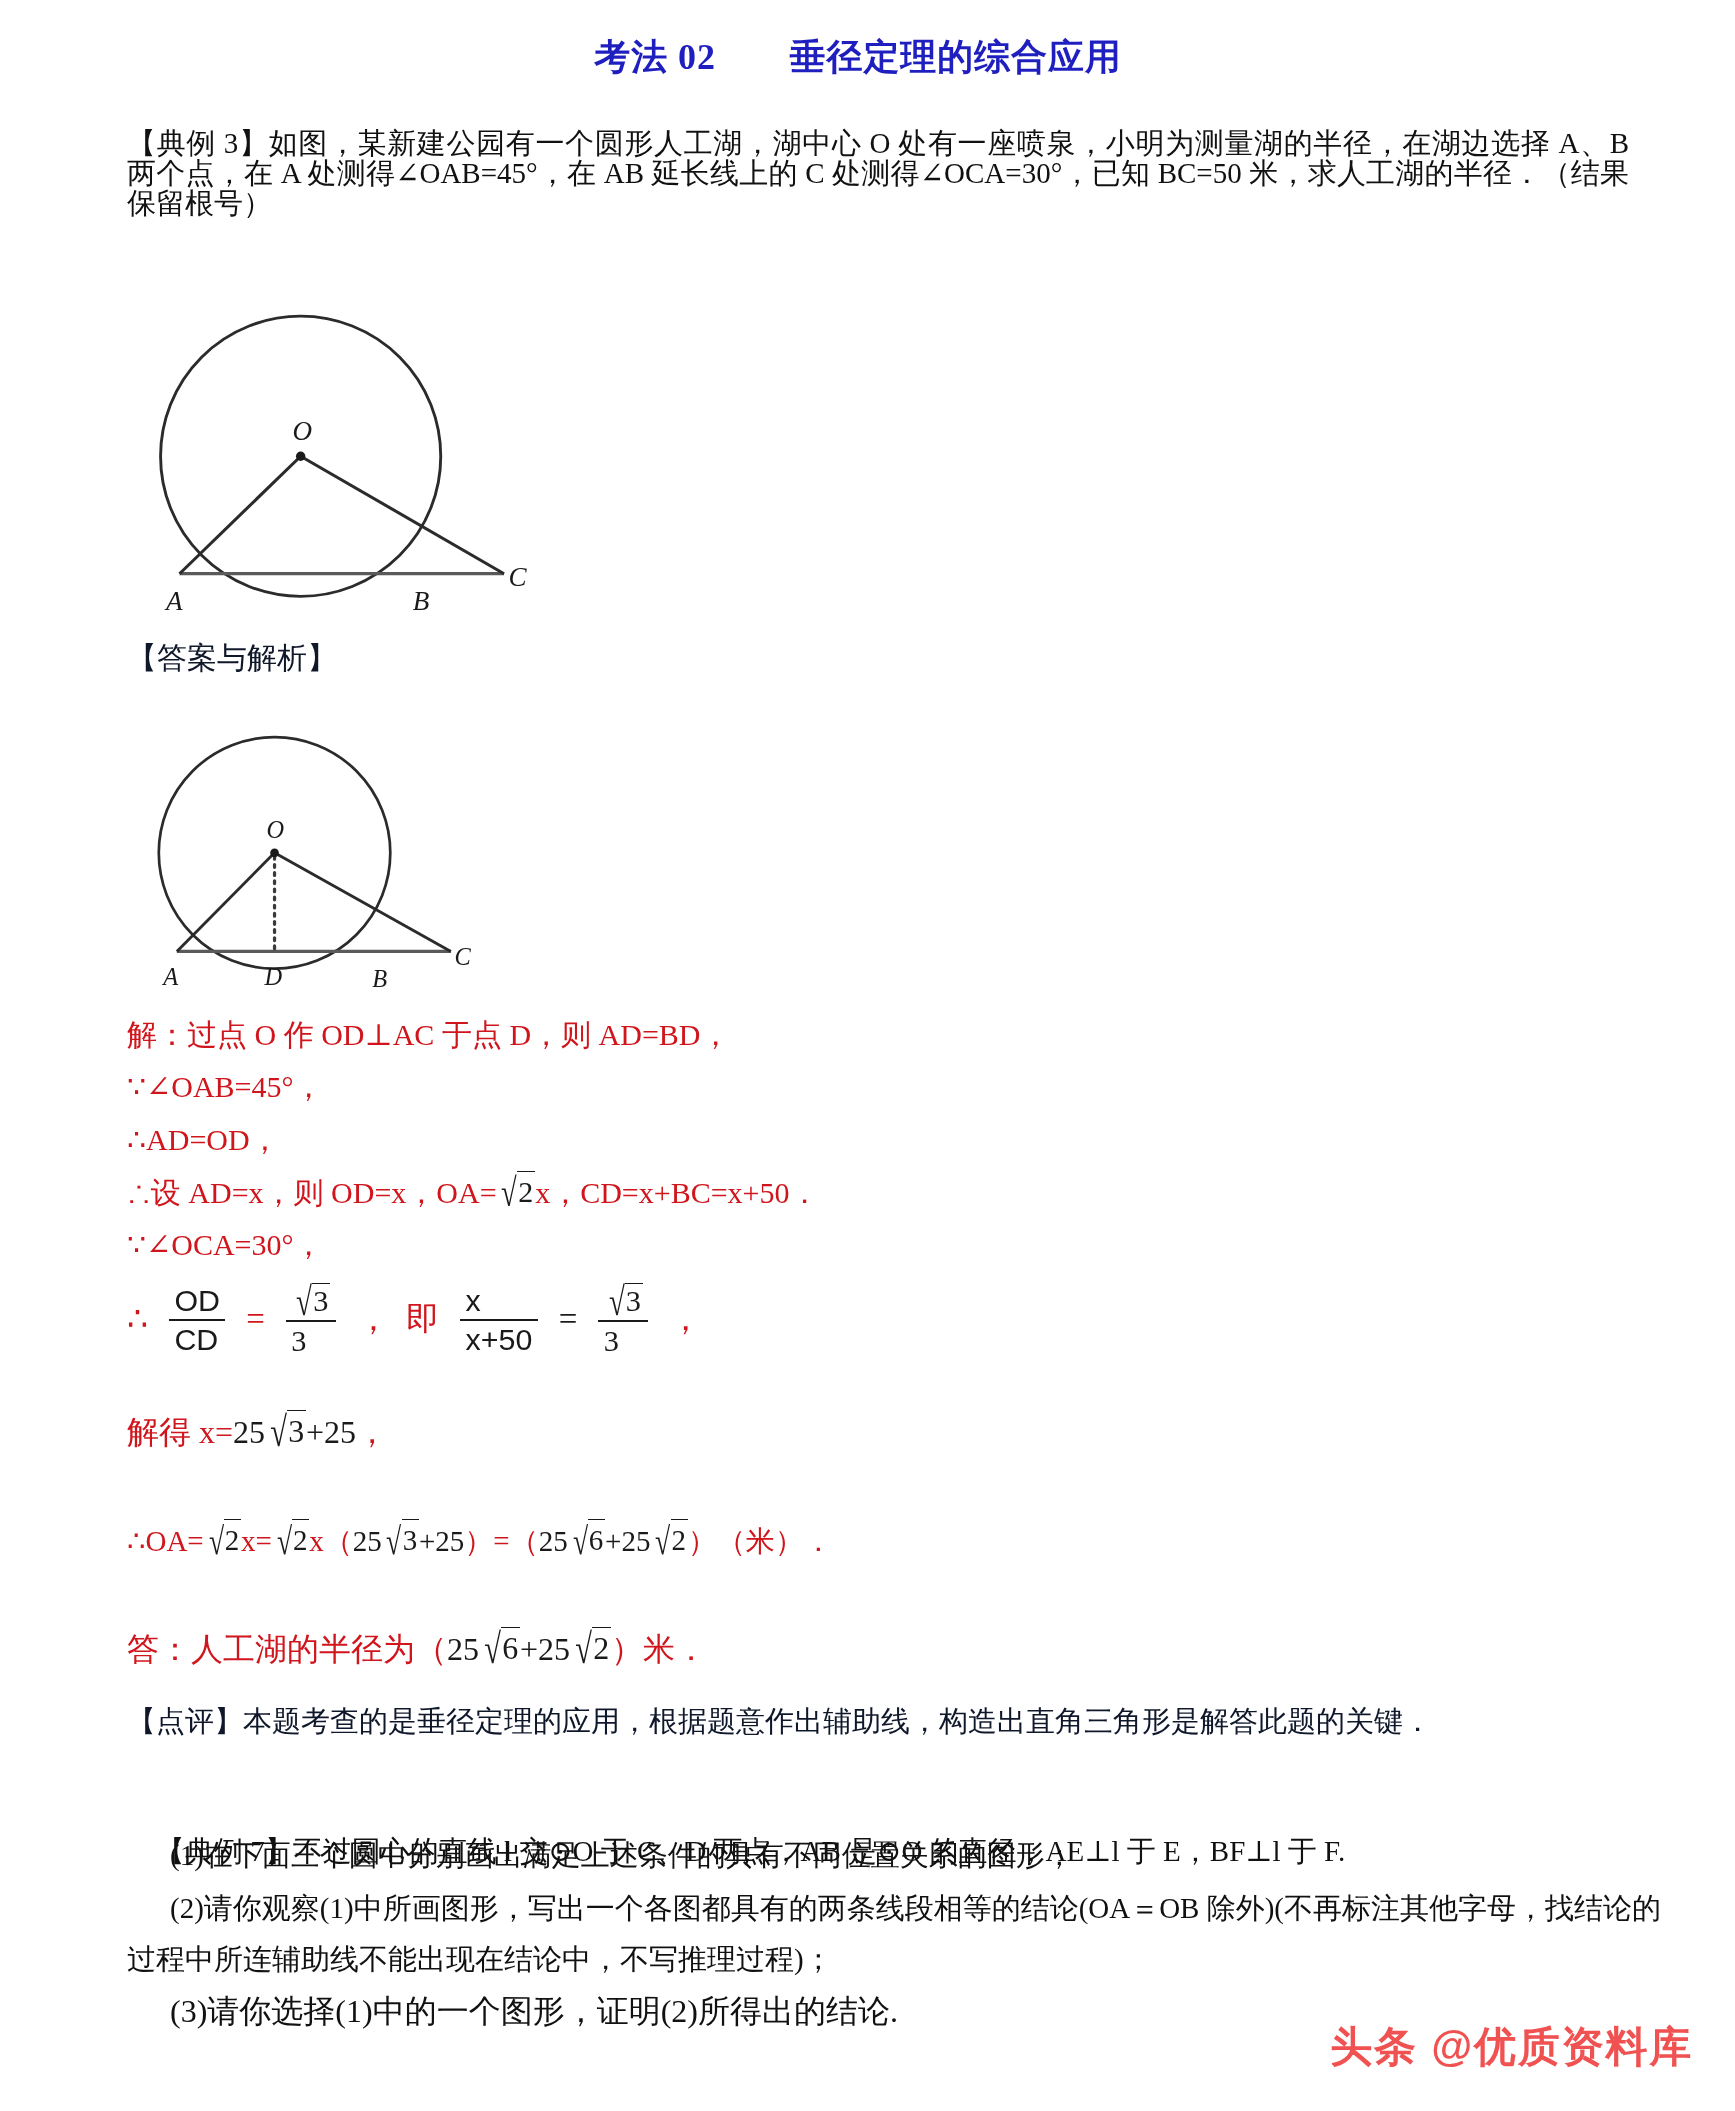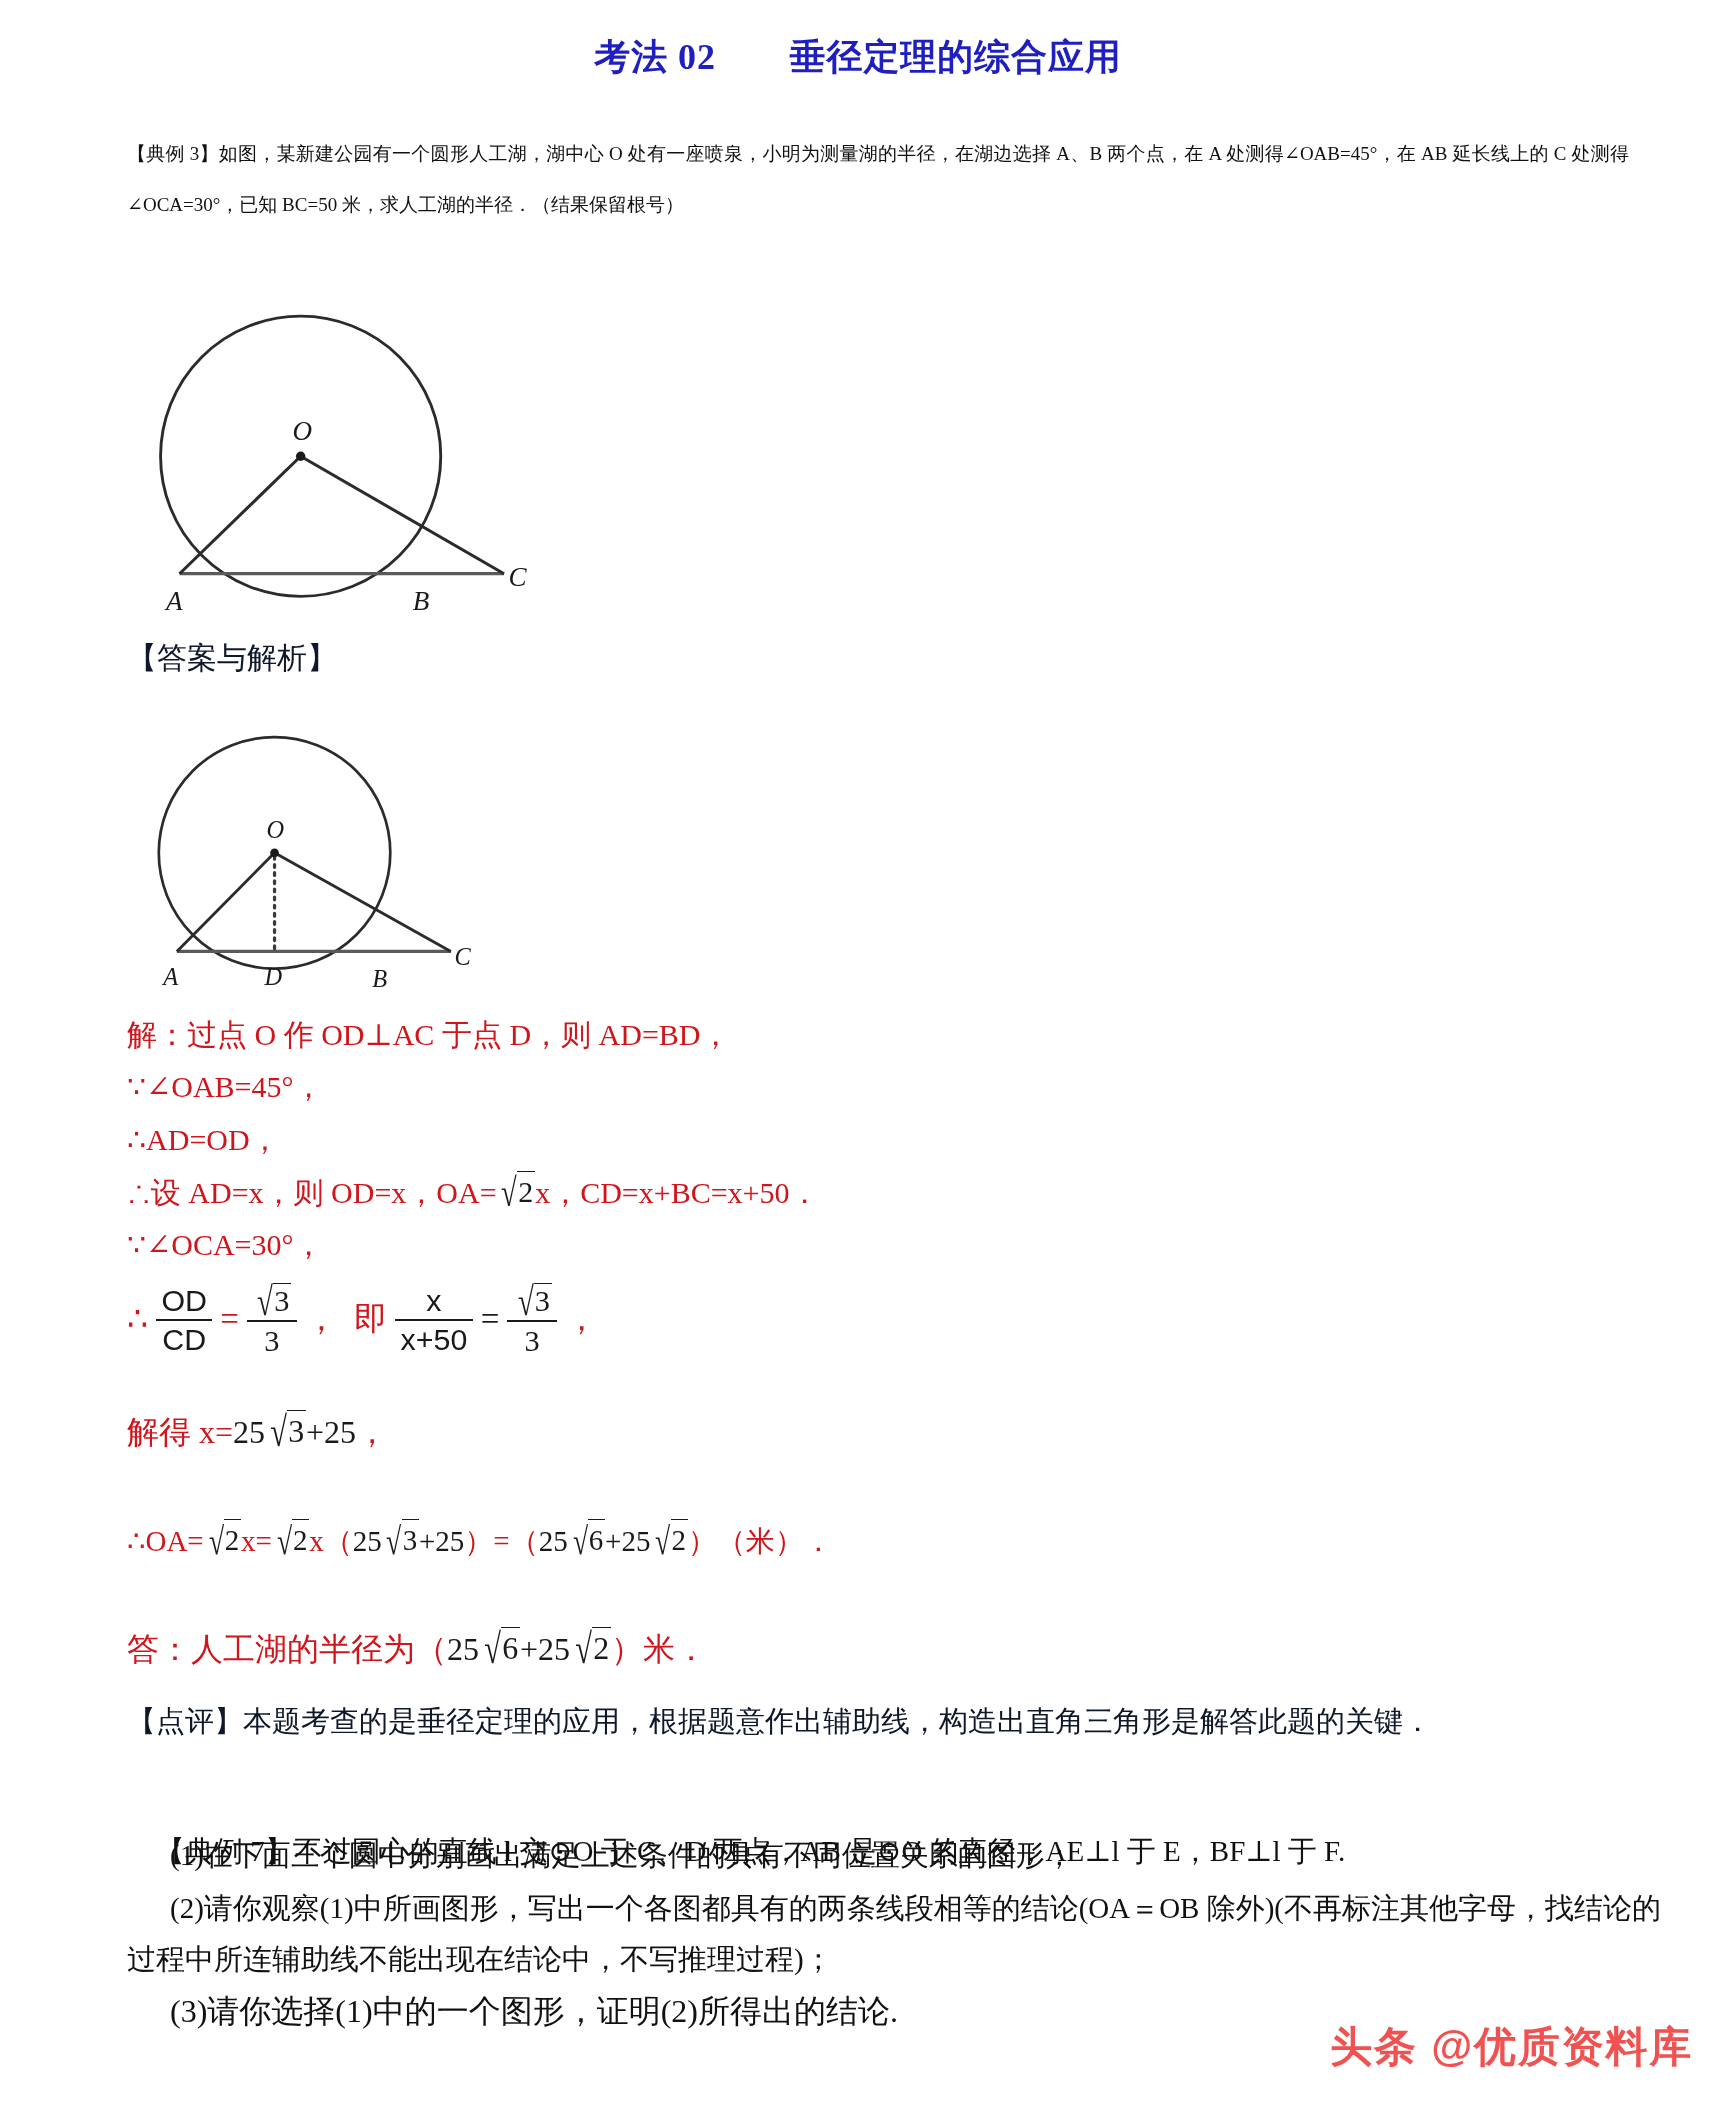--- a/index.html
+++ b/index.html
@@ -44,22 +44,22 @@
     color: #111111;
     white-space: pre-wrap;
   }
   .para.red { color: #0f172a; }
 
   .q-block {
     position: absolute;
     left: 127px;
     top: 128px;
     width: 1502px;
-    font-size: 19px;
-    line-height: 51px;
+    font-size: 29px;
+    line-height: 30px;
     text-align: justify;
     color: #111111;
   }
   .q-block .lead { font-weight: normal; }
 
   
   .figure {
     position: absolute;
   }
 
@@ -96,24 +96,24 @@
     position: relative;
     top: -0.9px;
     margin-left: -2.7px;
   }
   .sqrt.blk > .rnd { border-top-color: #1a1a1a; }
 
   
   .frac {
     display: inline-block;
     vertical-align: middle;
-    text-align: center;
+    text-align: left;
     position: relative;
     top: -1.8px;
-    margin: 0 8px;
+    margin: 0 21px;
     font-size: 0.92em;
     line-height: 1.12;
   }
   .frac > .num {
     display: block;
     padding: 0 5.4px 0.9px 5.4px;
     border-bottom: 2.7px solid #1a1a1a;
   }
   .frac > .den {
     display: block;

